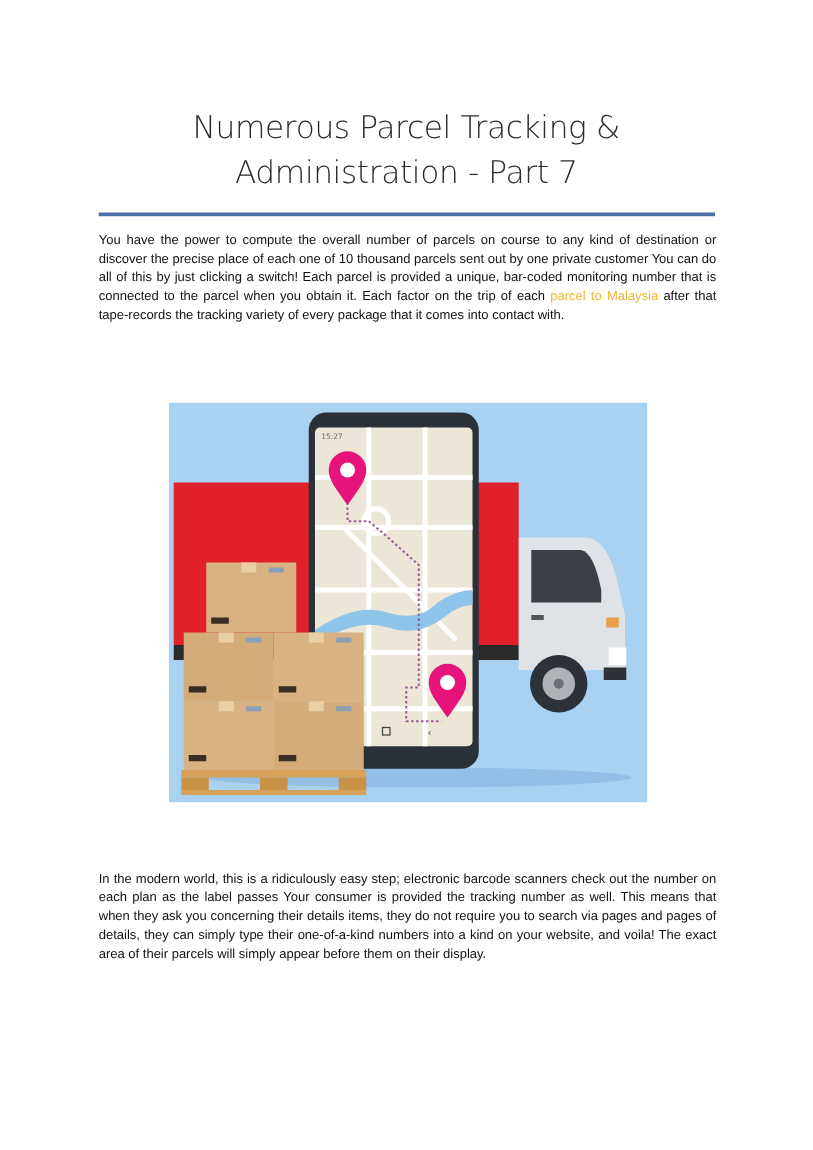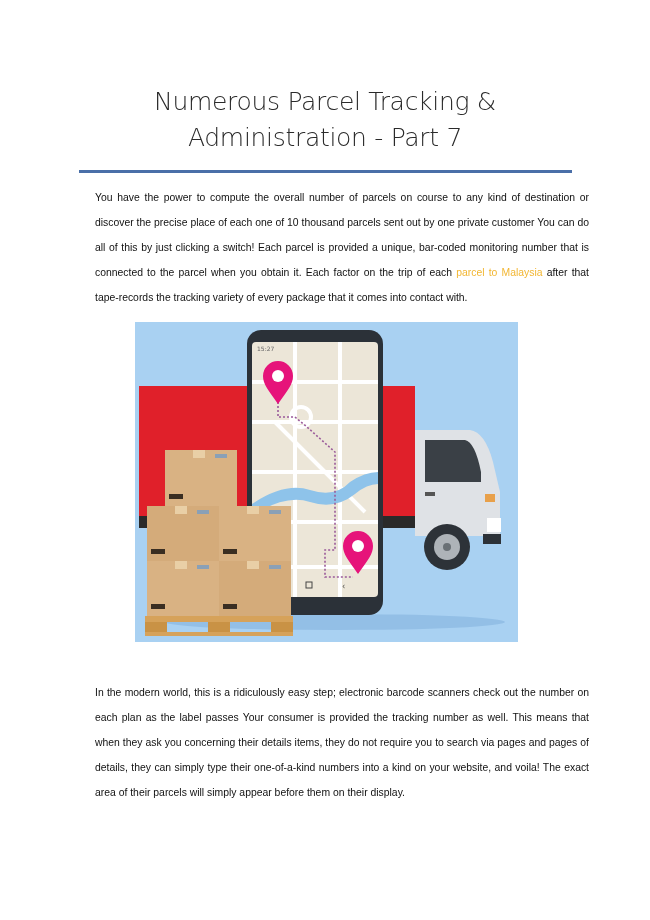--- a/index.html
+++ b/index.html
@@ -3,24 +3,24 @@
   <meta charset="utf-8">
   <style>
     html, body { margin: 0; padding: 0; background: #ffffff; }
     body { width: 650px; height: 920px; position: relative; overflow: hidden;
            font-family: "Liberation Sans", "DejaVu Sans", sans-serif; color: #1a1a1a; }
     .page { position: absolute; left: 0; top: 0; width: 624px; height: 920px; background: #fff; }
     .title { position: absolute; left: 80px; top: 84px; width: 490px; text-align: center;
              font-family: "DejaVu Sans", "Liberation Sans", sans-serif; font-weight: 300;
              font-size: 25px; line-height: 36px; color: #2a2a2a; letter-spacing: -0.3px; }
     .rule { position: absolute; left: 79px; top: 170px; width: 493px; height: 3px; background: #4a6fa8; }
-    .para { position: absolute; left: 79px; width: 494px; font-size: 10.4px; line-height: 25px;
-            text-align: justify; color: #111; margin-left: 16px; }
+    .para { position: absolute; left: 79px; width: 494px; font-size: 10.4px; line-height: 15px;
+            text-align: justify; color: #111; }
     .p1 { top: 185px; }
-    .p2 { top: 680px; }
+    .p2 { top: 696px; }
     .link { color: #f2b632; }
     .figure { position: absolute; left: 135px; top: 322px; width: 383px; height: 320px; }
     .figure svg { display: block; }
   </style>
 </head>
 <body>
 
 <div class="page">
 
   <div class="title">

